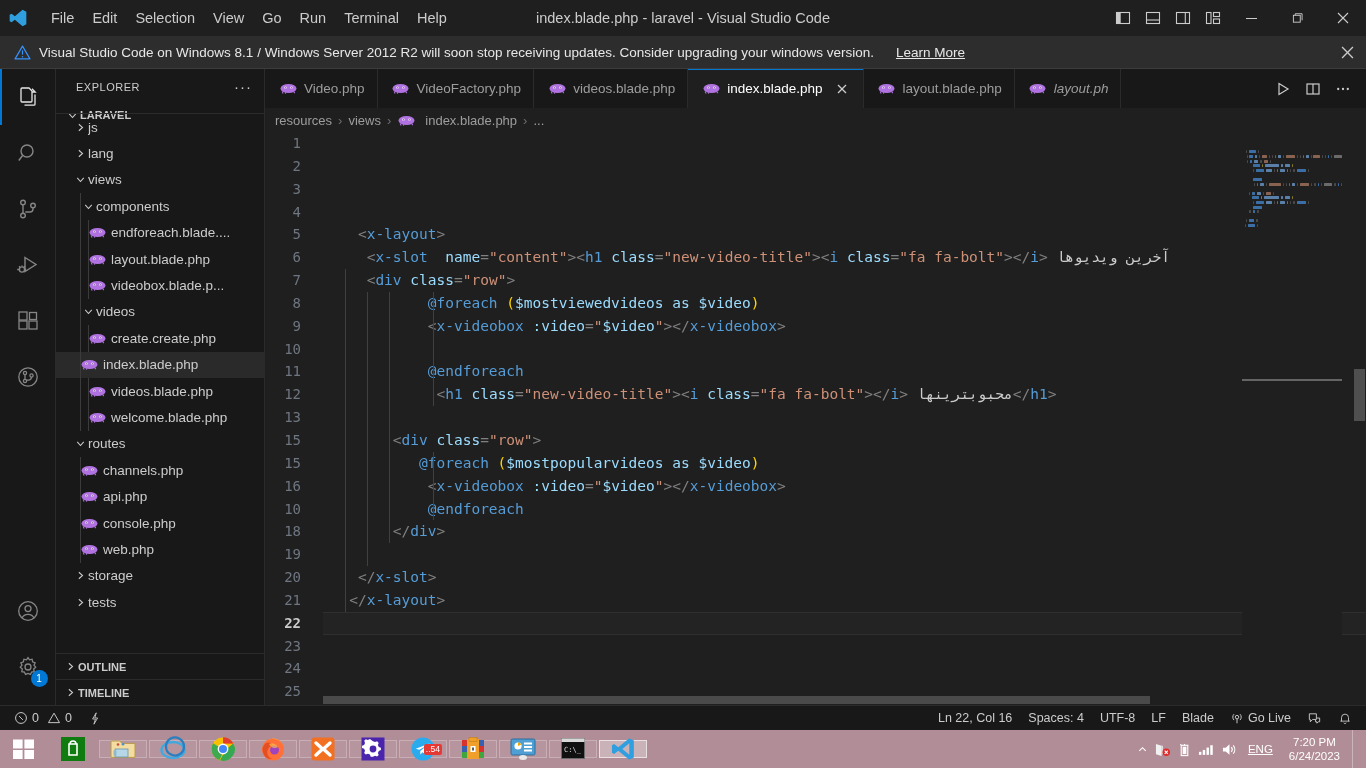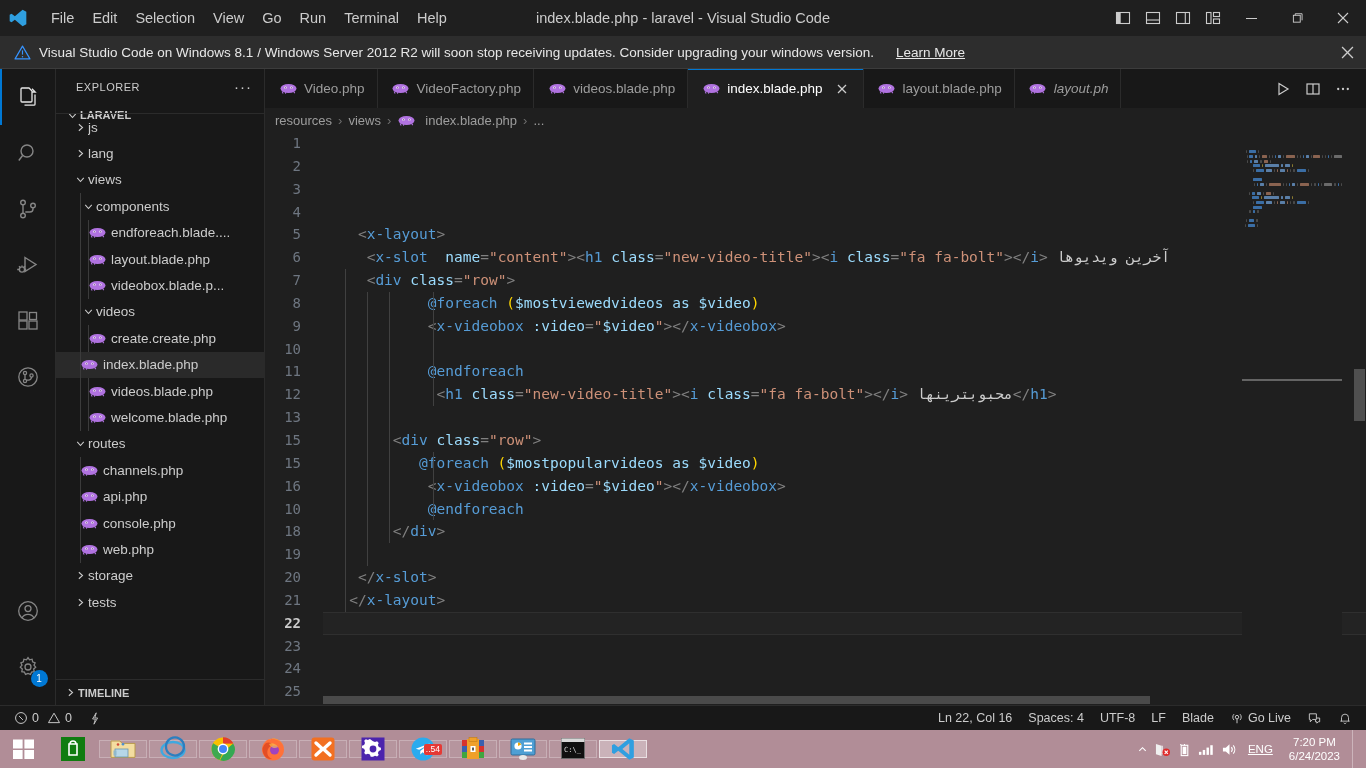--- a/index.html
+++ b/index.html
@@ -630,20 +630,28 @@
         <span style="display:inline-block;width:16px;flex:0 0 16px"></span>
         <span class="chev">
           <svg width="13" height="13" viewBox="0 0 16 16">
             <polyline points="6,4 10.5,8 6,12" fill="none" stroke="#cccccc" stroke-width="1.3"></polyline>
           </svg>
         </span>
         <span class="row-label">tests</span>
       </div>
     </div>
   <div class="bottom-sections">
+    <div class="bottom-sec">
+      <span class="chev">
+        <svg width="13" height="13" viewBox="0 0 16 16">
+            <polyline points="6,4 10.5,8 6,12" fill="none" stroke="#cccccc" stroke-width="1.3"></polyline>
+          </svg>
+      </span>
+      <span>OUTLINE</span>
+    </div>
     <div class="bottom-sec">
       <span class="chev">
         <svg width="13" height="13" viewBox="0 0 16 16">
             <polyline points="6,4 10.5,8 6,12" fill="none" stroke="#cccccc" stroke-width="1.3"></polyline>
           </svg>
       </span>
       <span>TIMELINE</span>
     </div>
   </div>
 </div>

